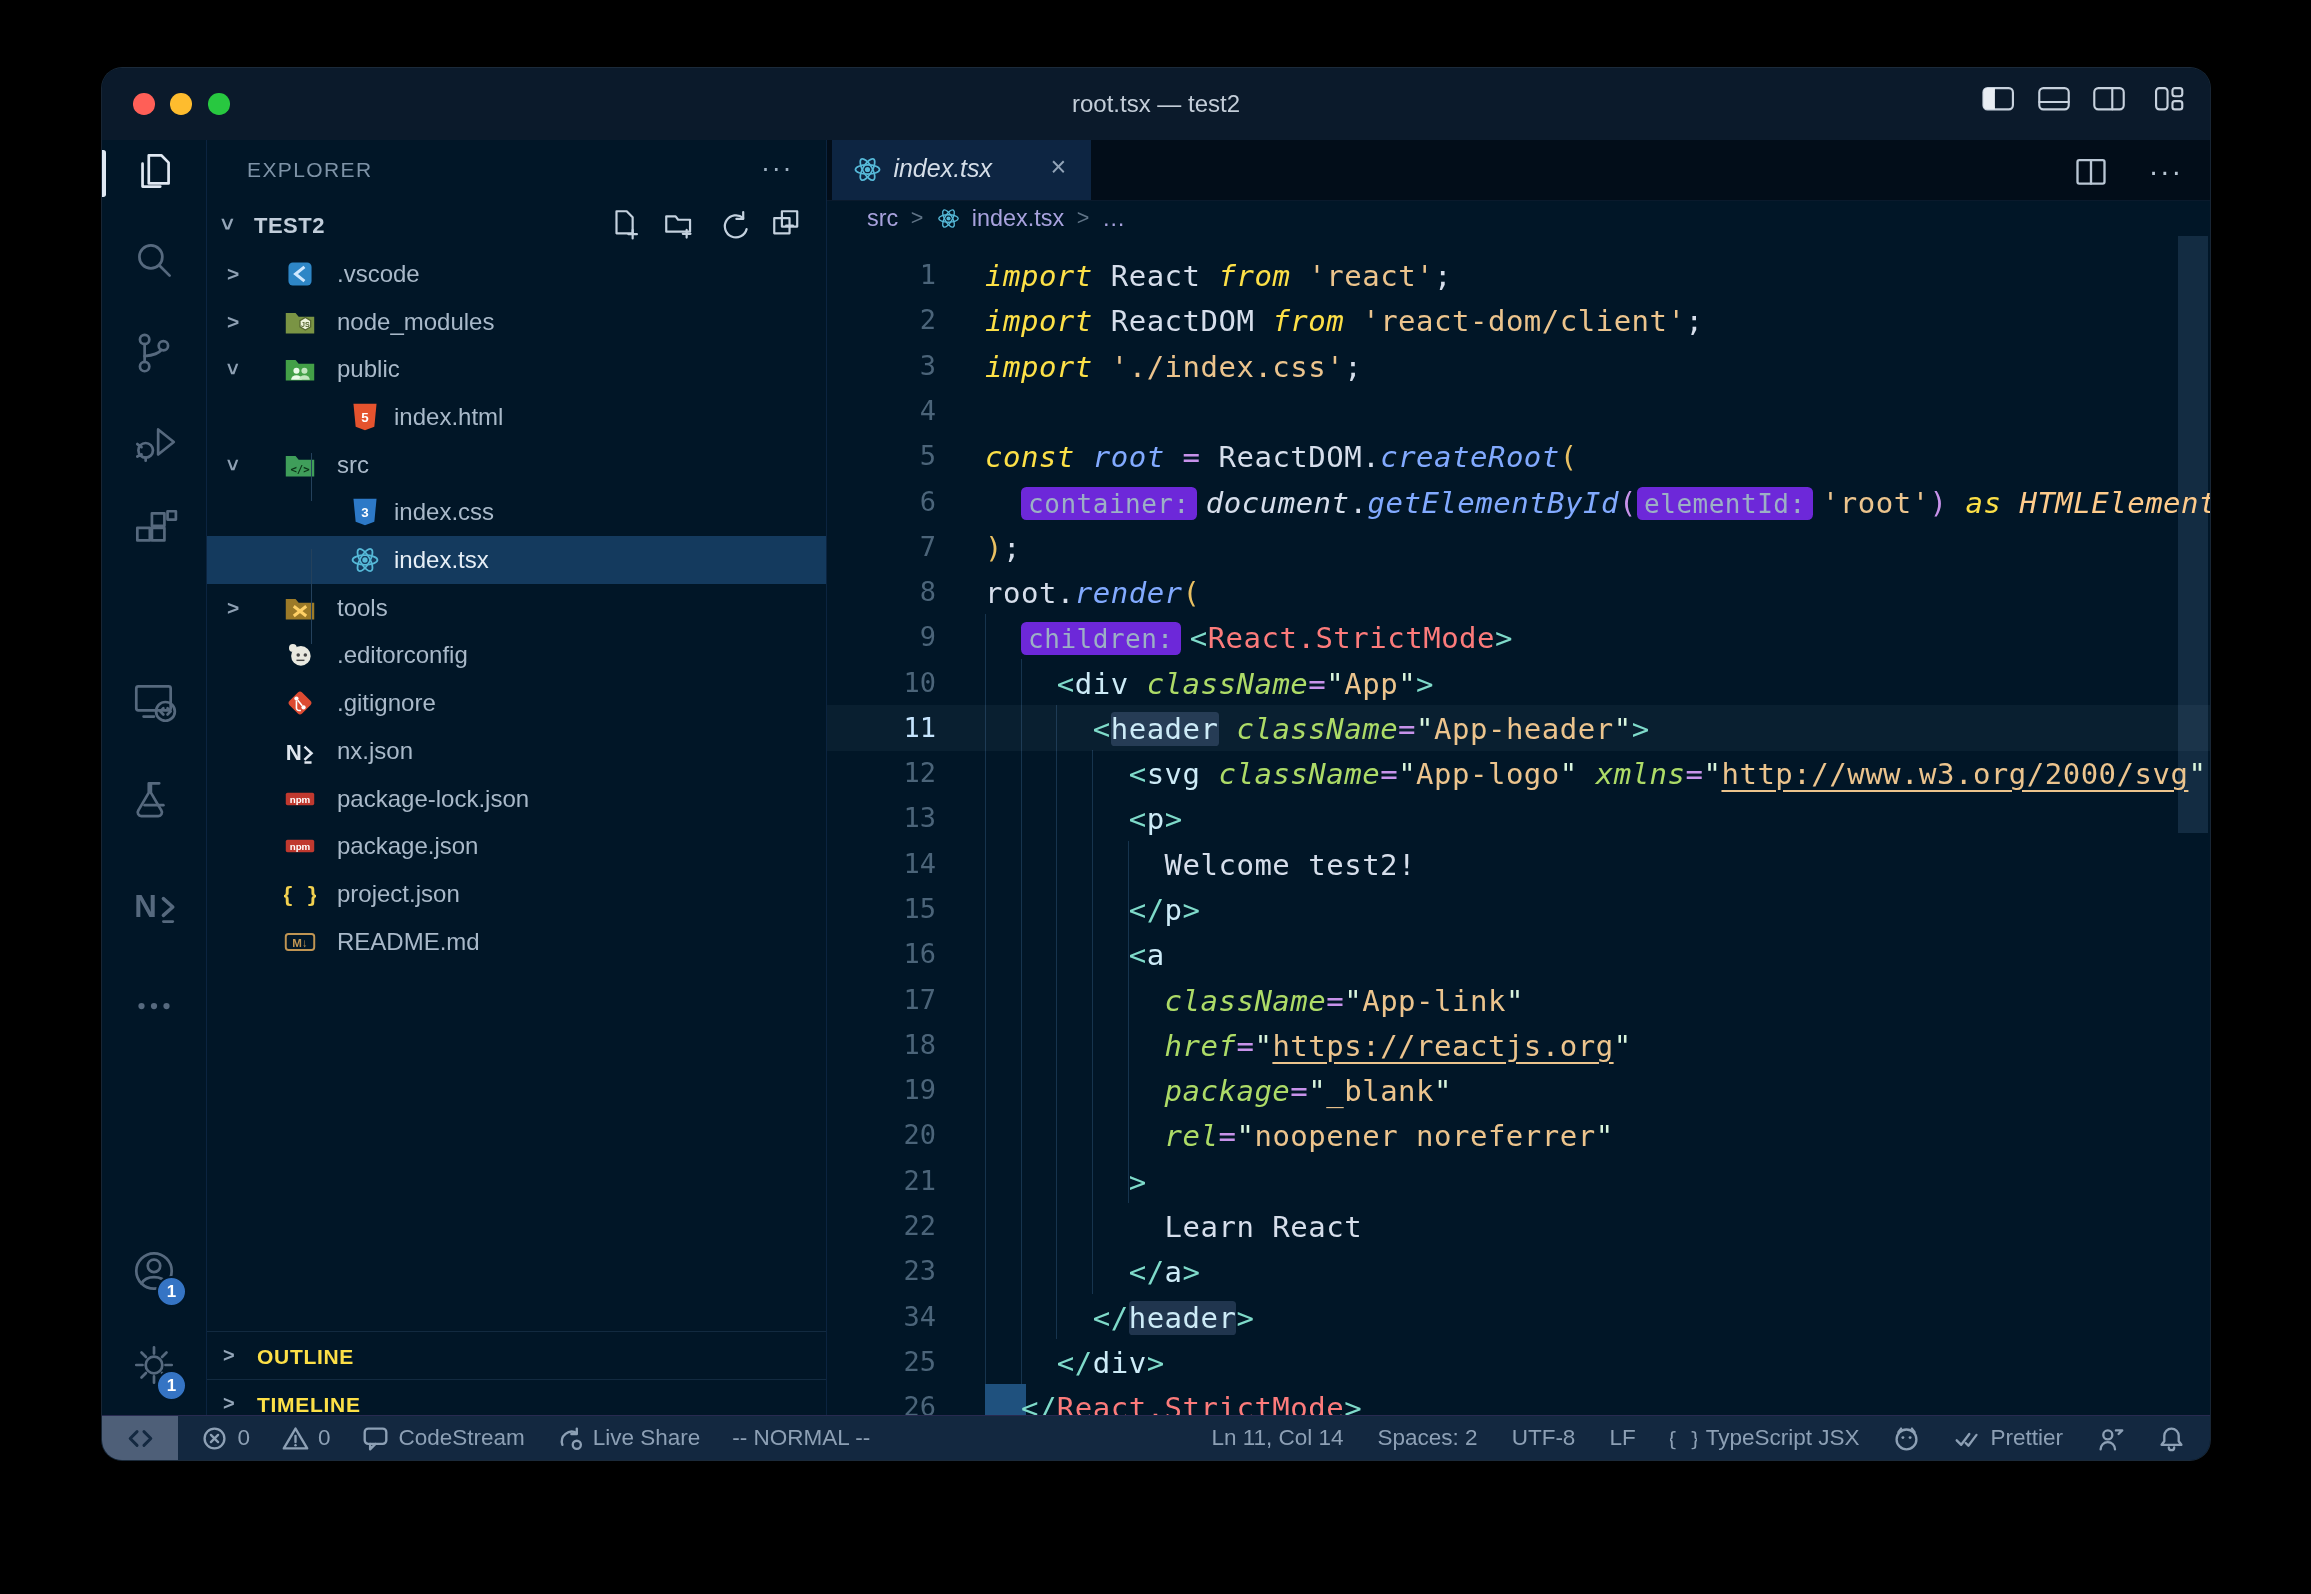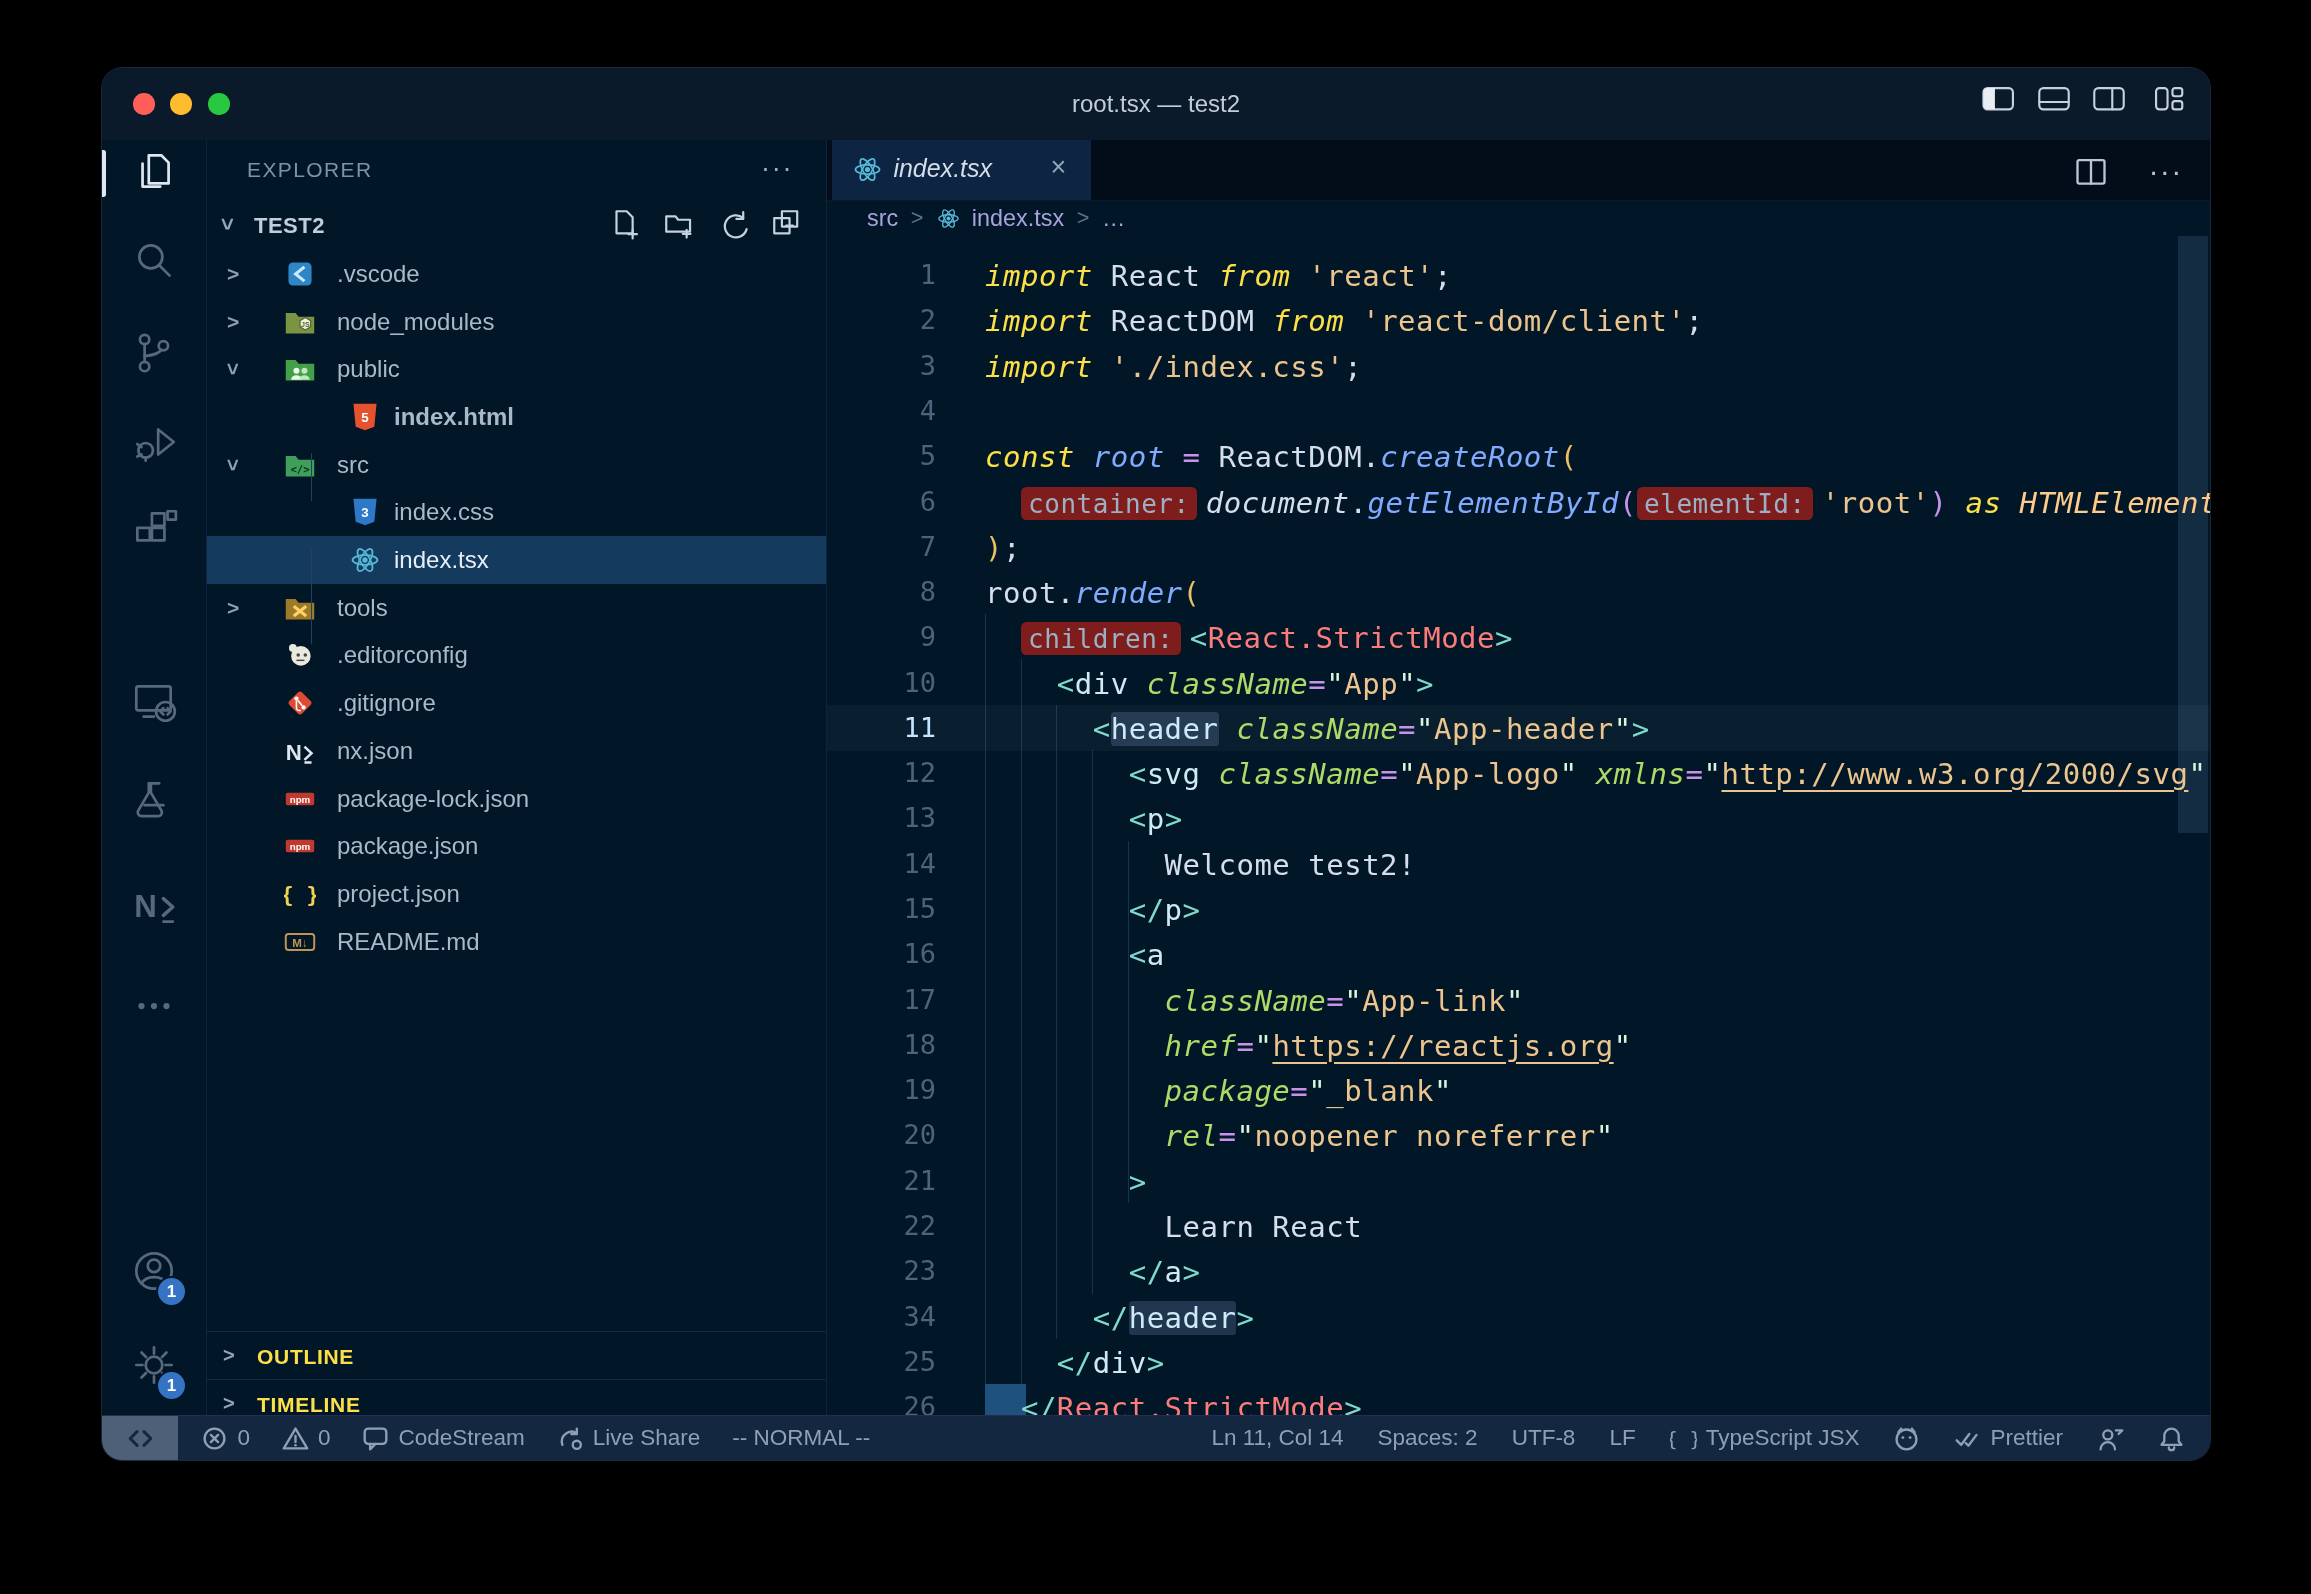--- a/index.html
+++ b/index.html
@@ -71,21 +71,21 @@
       font-size:27px;color:#4b6479;}
   .line.cur .ln{color:#c5e4fd;}
   .lc{position:absolute;left:158px;top:4.5px;white-space:pre;font-family:"DejaVu Sans Mono",monospace;
       font-size:29px;letter-spacing:0.5px;line-height:38px;}
   .kw{color:#fde047;font-style:italic}.pl{color:#d6deeb}.vr{color:#82aaff;font-style:italic}
   .fn{color:#82aaff;font-style:italic}.st{color:#ecc48d}.qt{color:#d9f5dd}
   .p1{color:#e9c062}.p2{color:#c792ea}.ob{color:#d6deeb;font-style:italic}
   .ty{color:#ffcb8b;font-style:italic}.jb{color:#7fdbca}.tg{color:#cdebf7}
   .cp{color:#fc7b7b}.at{color:#addb67;font-style:italic}.eq{color:#c792ea}
   .tx{color:#d6deeb}.ur{color:#ecc48d;text-decoration:underline;text-underline-offset:6.3px;text-decoration-thickness:1.8px;}
-  .hi{background:#7f1d1d;color:#9cb0c5;border-radius:5.4px;padding:1.8px 7.2px;margin-right:9px;font-size:26px;font-style:normal;}
+  .hi{background:#6d28d9;color:#9cb0c5;border-radius:5.4px;padding:1.8px 7.2px;margin-right:9px;font-size:26px;font-style:normal;}
   .hlt{color:#cdebf7;background:rgba(128,147,195,.25);border-radius:3.6px;}
   .ig{position:absolute;width:0.9px;background:#16344e;}
   .selblock{position:absolute;left:158px;top:1148px;width:41px;height:32px;background:#1f517e;}
   .vscroll{position:absolute;right:1.8px;top:0;width:30px;height:597px;background:rgba(120,160,210,.16);}
   
   .statusbar{position:absolute;left:0;bottom:0;width:100%;height:44px;background:#132840;
              border-top:1.8px solid #282a50;color:#8da0b5;font-size:22.5px;}
   .sb-left{position:absolute;left:0;top:0;height:100%;display:flex;align-items:center;}
   .sb-right{position:absolute;right:25px;top:0;height:100%;display:flex;align-items:center;gap:34px;}
   .sb-item{display:flex;align-items:center;gap:9px;white-space:nowrap;}
@@ -243,21 +243,21 @@
                   <path d="M8 30 a6 5 0 0 1 12 0 z" fill="#eafbe8"></path>
                   <path d="M17 30 a6 5 0 0 1 12 0 z" fill="#c2e6bf"></path>
                 </svg></span>
               <span class="lbl" style="left: 130px;">public</span>
             </div>
             <div class="tree-row" style="top: 253px;">
               <span class="fic" style="left: 142px;"><svg viewBox="0 0 36 36">
                   <path d="M5 3 h26 l-2.5 26 L18 33 7.5 29z" fill="#e5532e"></path>
                   <text x="18" y="24" text-anchor="middle" font-size="15" font-weight="bold" fill="#fff" font-family="sans-serif">5</text>
                 </svg></span>
-              <span class="lbl" style="left: 187px; font-weight: bold;">index.html</span>
+              <span class="lbl" style="left: 187px;">index.html</span>
             </div>
             <div class="tree-row" style="top: 301px;">
               <span class="chev open">&gt;</span>
               <span class="fic" style="left: 77px;"><svg viewBox="0 0 36 36">
                   <path d="M2 8 h11 l3.5 4 H34 v19 H2z" fill="#3f9e5a"></path>
                   <text x="18" y="27" text-anchor="middle" font-size="12" font-weight="bold" fill="#0b3317" font-family="monospace">&lt;/&gt;</text>
                 </svg></span>
               <span class="lbl" style="left: 130px;">src</span>
             </div>
             <div class="tree-row" style="top: 348px;">

